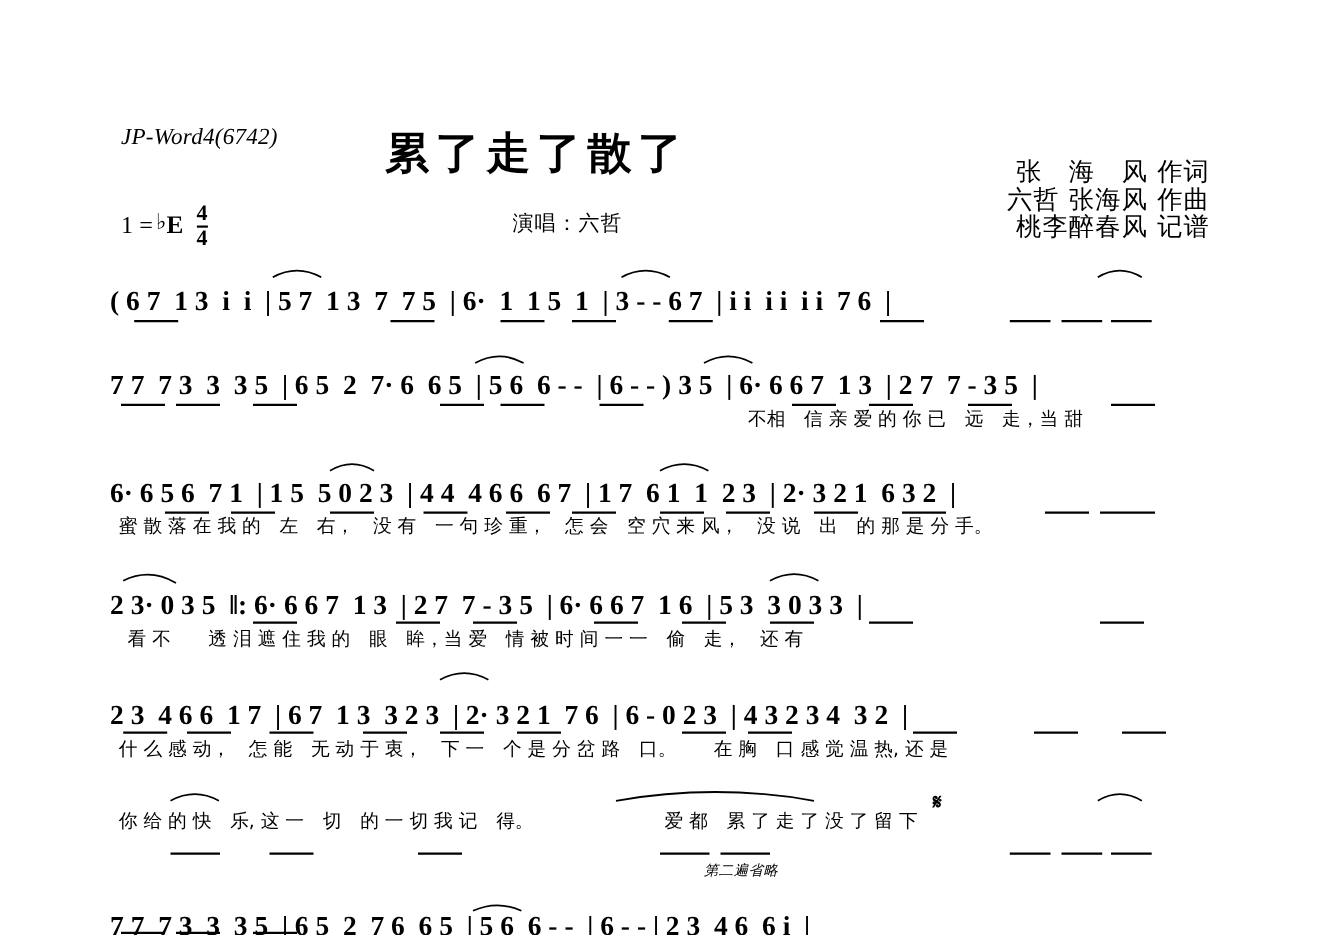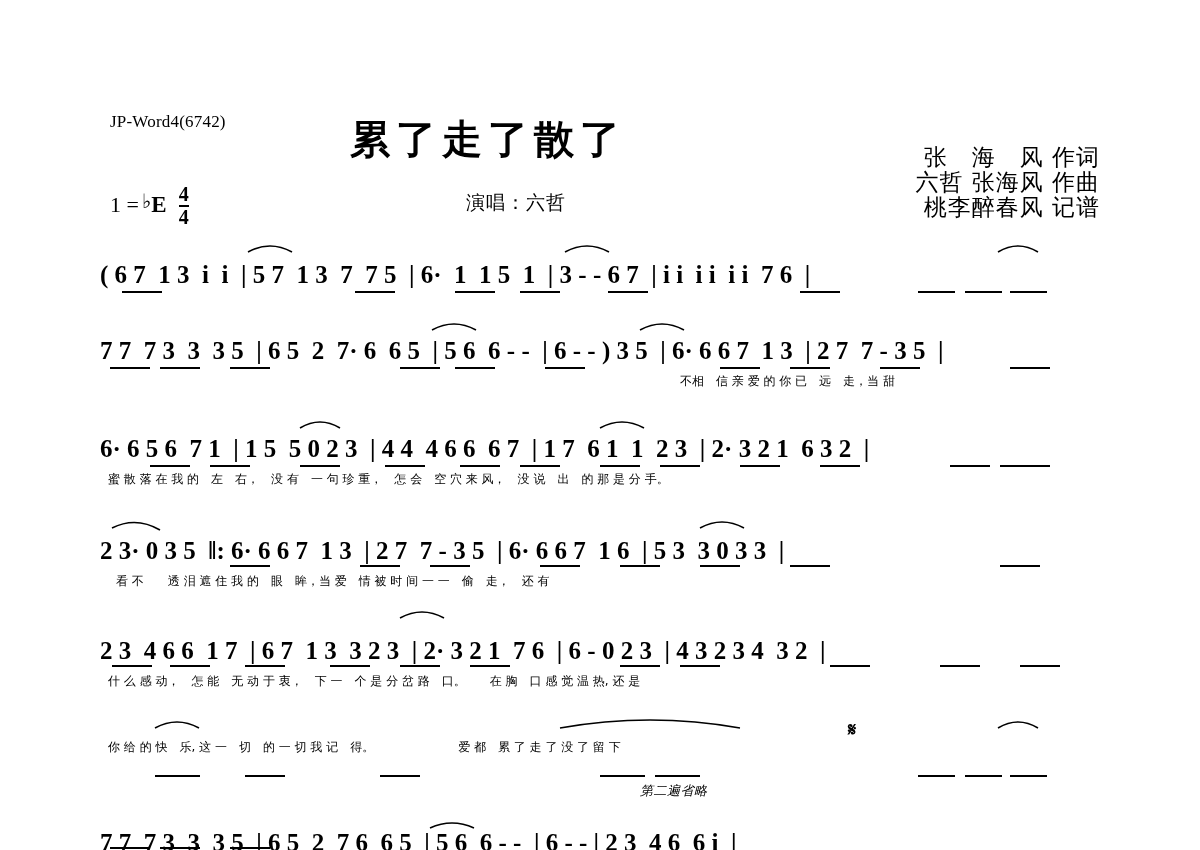--- a/index.html
+++ b/index.html
@@ -22,21 +22,22 @@
     width: 1200px;
     height: 850px;
   }
 
   
   .doc-code {
     position: absolute;
     left: 110px;
     top: 112px;
     font-family: "Liberation Serif", serif;
-    font-size: 17px;
+    font-style: italic;
+    font-size: 21px;
     letter-spacing: 0.2px;
   }
 
   .song-title {
     position: absolute;
     left: 0;
     top: 112px;
     width: 976px;
     text-align: center;
     font-family: "DejaVu Sans", sans-serif;
@@ -114,21 +115,21 @@
   .notes {
     font-family: "Liberation Serif", serif;
     font-size: 25px;
     font-weight: bold;
     letter-spacing: 0px;
     white-space: pre;
     line-height: 34px;
   }
   .lyrics {
     font-family: "DejaVu Sans", sans-serif;
-    font-size: 12px;
+    font-size: 17px;
     white-space: pre;
     line-height: 26px;
     letter-spacing: 0px;
   }
 
   .tiny-note {
     position: absolute;
     font-family: "DejaVu Sans", sans-serif;
     font-size: 13px;
     letter-spacing: 0.5px;

